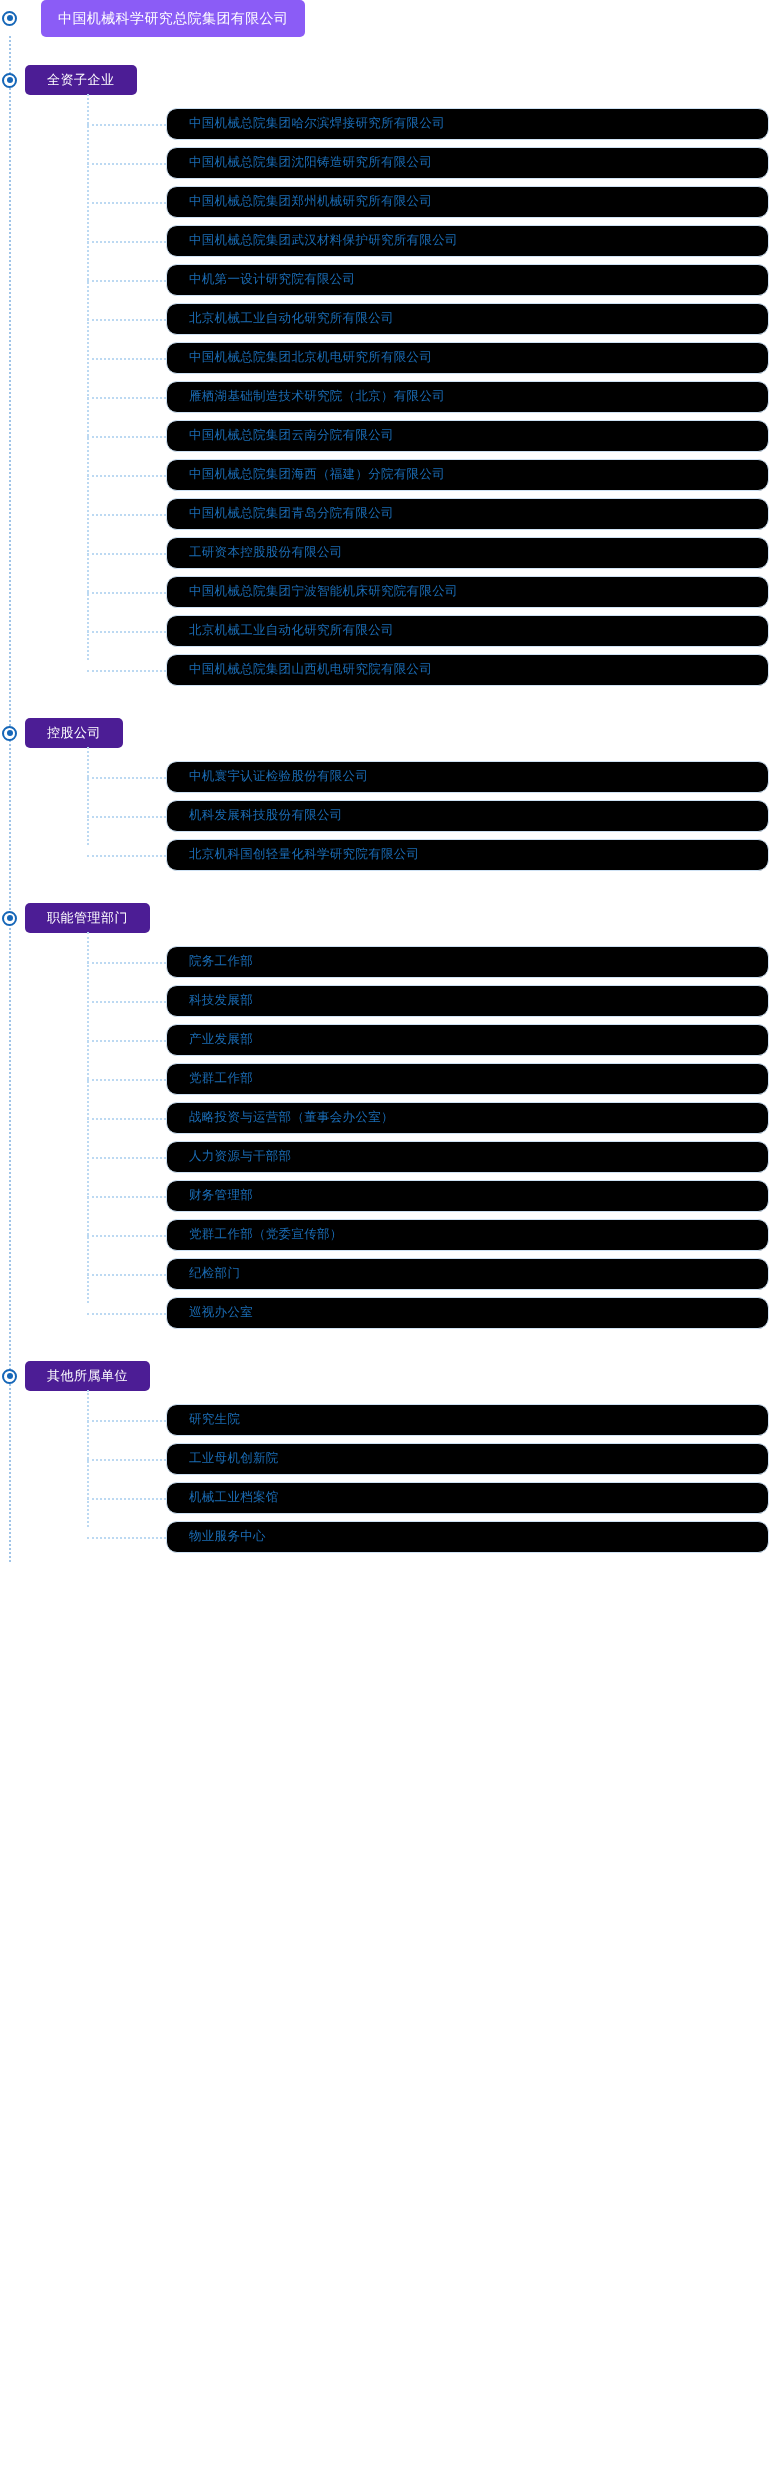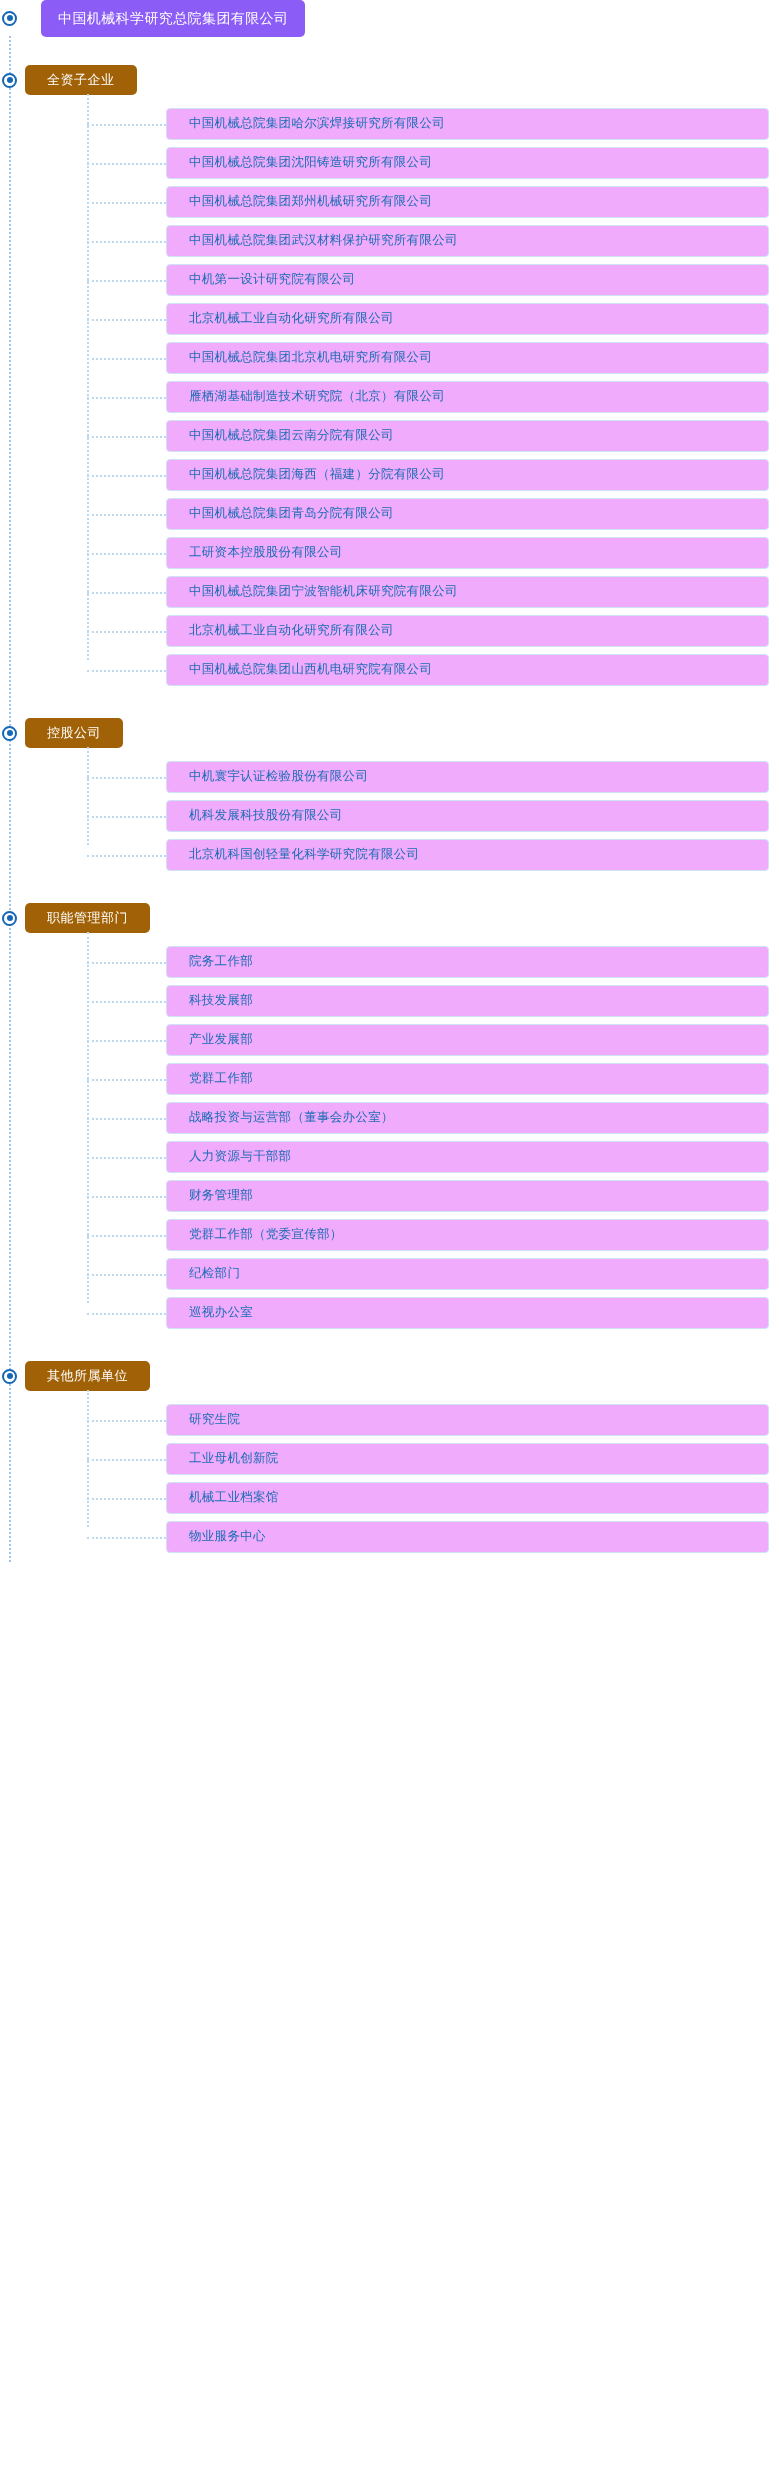--- a/index.html
+++ b/index.html
@@ -65,21 +65,21 @@
   .category { position: relative; }
   .cat-row {
     position: relative;
     height: 28px;
     display: flex;
     align-items: center;
     margin-top: 30px;
   }
   .cat-box {
     margin-left: 25px;
-    background: #a16207;
+    background: #4c1d95;
     color: #ffffff;
     border-radius: 5px;
     font-size: 13px;
     line-height: 1;
     padding: 8px 22px 9px 22px;
     white-space: nowrap;
     letter-spacing: .5px;
     text-align: center;
     min-width: 94px;
   }
@@ -111,23 +111,23 @@
     position: absolute;
     left: 0;
     top: 50%;
     width: 79px;
     border-top: 2px dotted #bcd9f2;
   }
   .child-box {
     margin-left: 79px;
     flex: 1;
     height: 32px;
-    background: #f0abfc;
+    background: #000000;
     border: 1px solid #cfe2f4;
-    border-radius: 4px;
+    border-radius: 11px;
     display: flex;
     align-items: center;
     color: #1a6cb5;
     font-size: 12.5px;
     padding: 0 0 0 22px;
     margin-right: 10px;
     letter-spacing: .3px;
     white-space: nowrap;
     overflow: hidden;
   }

